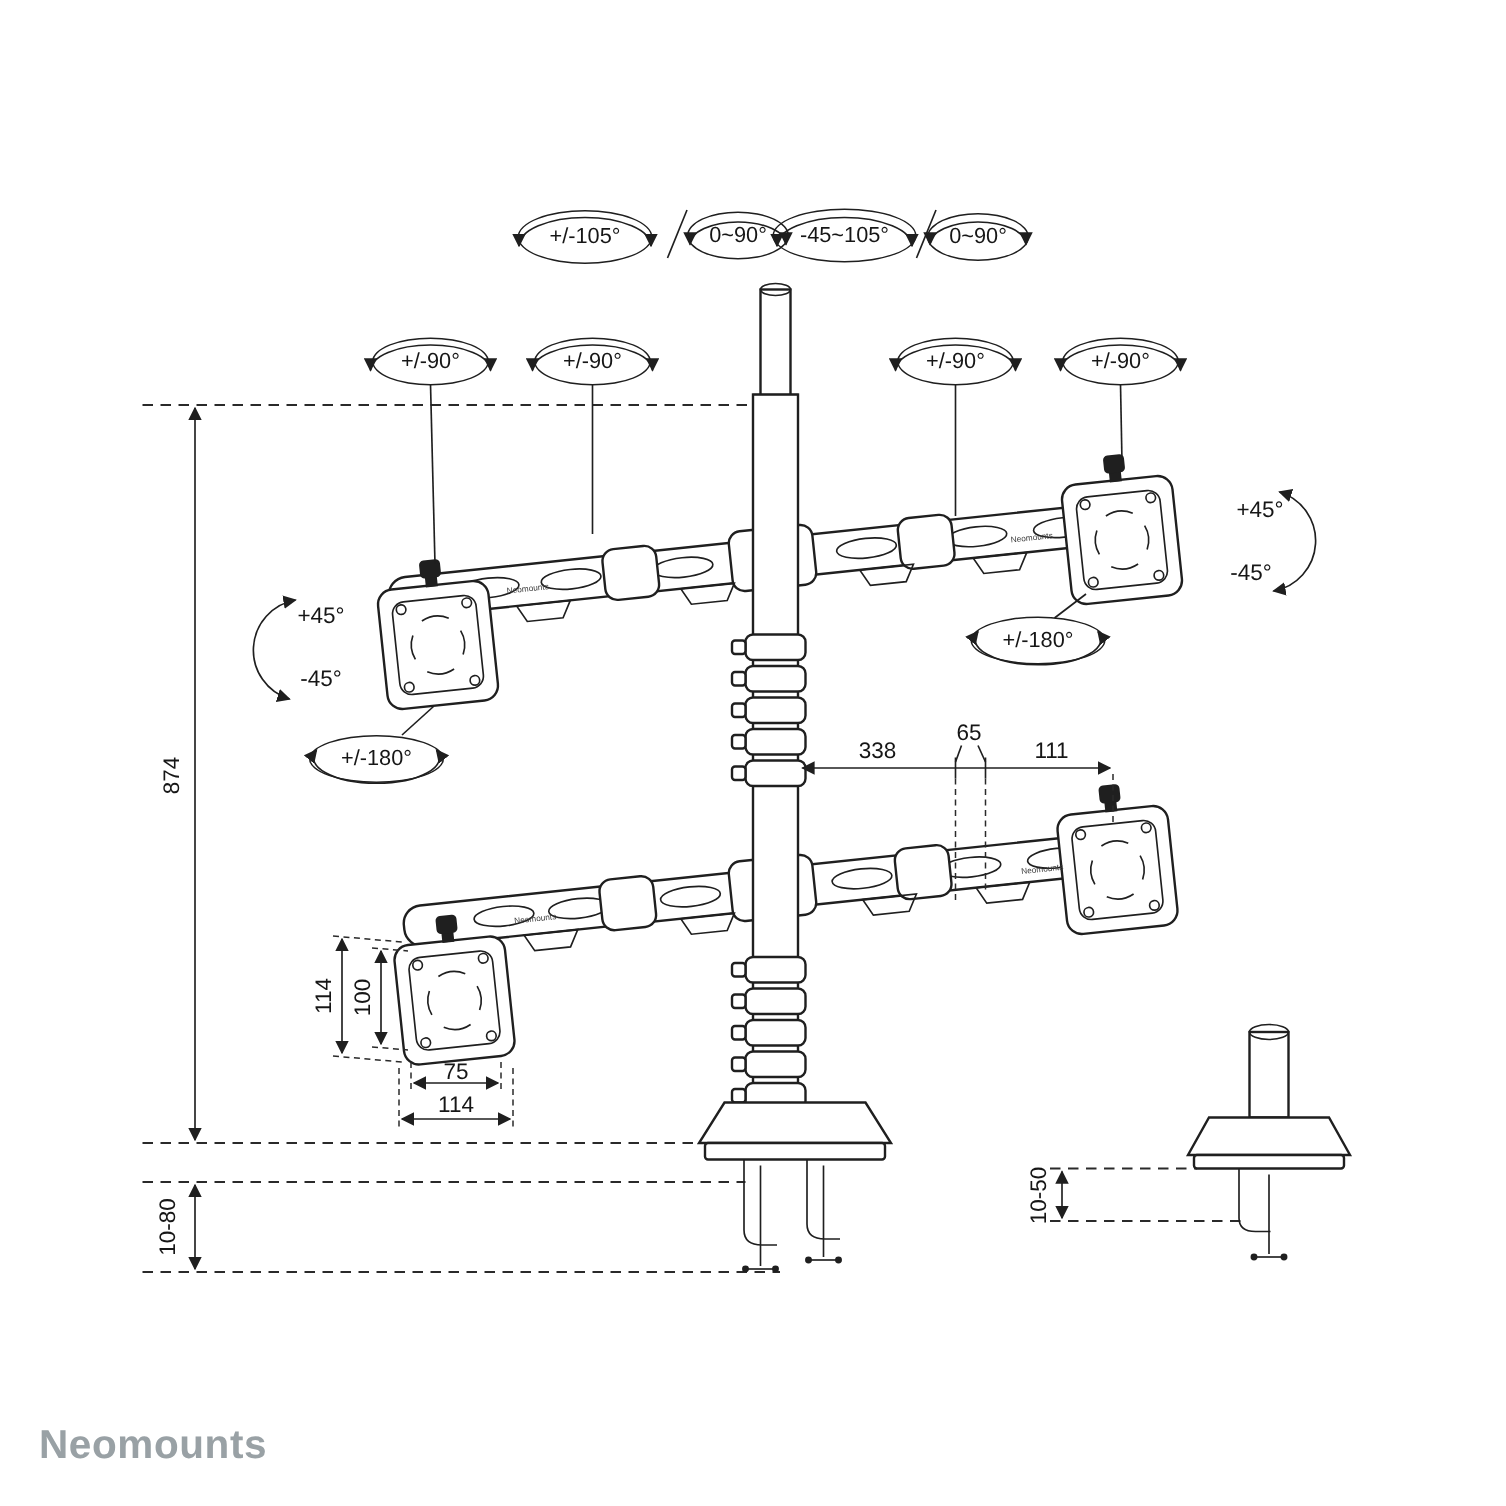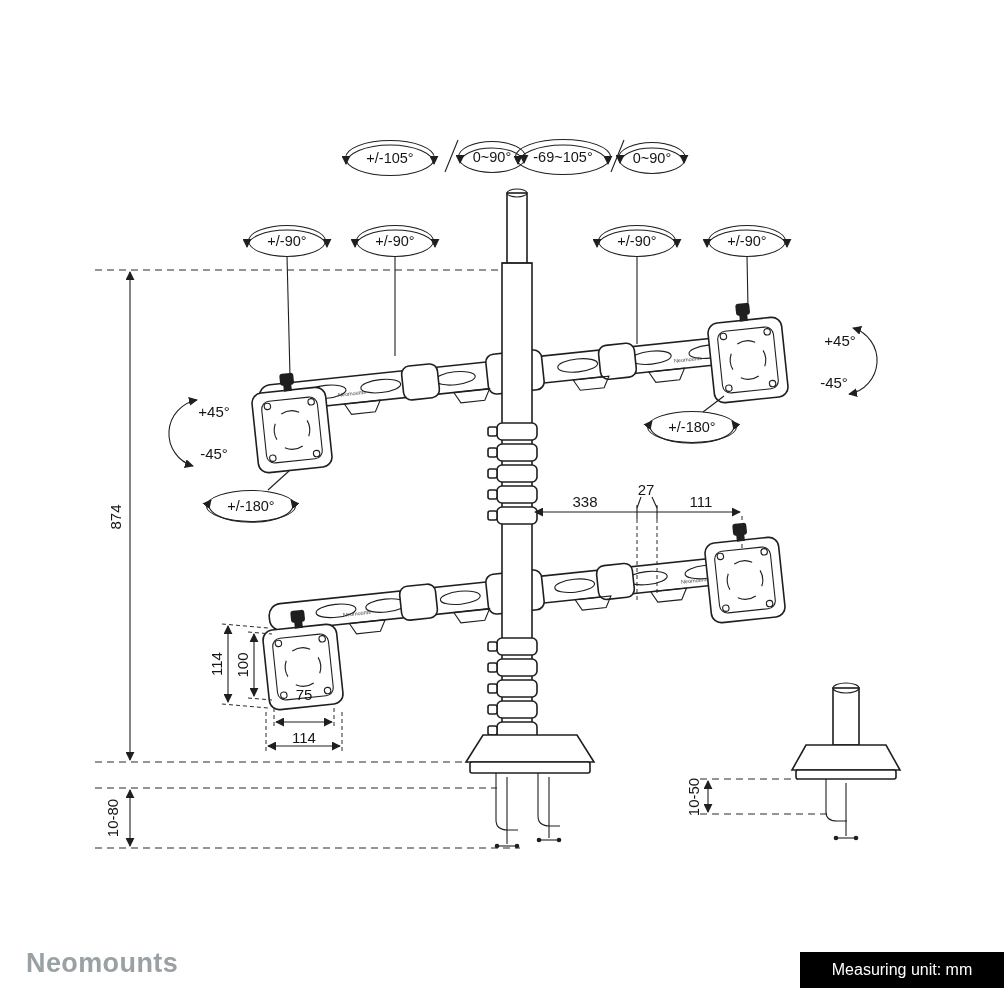--- a/index.html
+++ b/index.html
@@ -204,50 +204,47 @@
       <path class="thin" d="M707,247 A40,17 0 1 1 787,247" marker-start="url(#arw)" marker-end="url(#arw)"></path>
       <path class="thin" d="M211,500 A42,17 0 1 0 291,500" marker-start="url(#arw)" marker-end="url(#arw)"></path>
       <path class="thin" d="M652,421 A42,17 0 1 0 732,421" marker-start="url(#arw)" marker-end="url(#arw)"></path>
       <path class="thin" d="M853,328 A34,34 0 0 1 849,394" marker-start="url(#arw)" marker-end="url(#arw)"></path>
       <path class="thin" d="M197,400 A34,34 0 0 0 193,466" marker-start="url(#arw)" marker-end="url(#arw)"></path>
     </g>
   </svg>
 
   <div class="lbl oval" style="left:390px;top:158px;width:88px;height:34px;">+/-105°</div>
   <div class="lbl oval" style="left:492px;top:157px;width:66px;height:30px;">0~90°</div>
-  <div class="lbl oval" style="left:563px;top:157px;width:94px;height:34px;">-69~105°</div>
+  <div class="lbl oval" style="left:563px;top:157px;width:94px;height:34px;">-45~105°</div>
   <div class="lbl oval" style="left:652px;top:158px;width:66px;height:30px;">0~90°</div>
 
   <div class="lbl oval" style="left:287px;top:241px;width:76px;height:30px;">+/-90°</div>
   <div class="lbl oval" style="left:395px;top:241px;width:76px;height:30px;">+/-90°</div>
   <div class="lbl oval" style="left:637px;top:241px;width:76px;height:30px;">+/-90°</div>
   <div class="lbl oval" style="left:747px;top:241px;width:76px;height:30px;">+/-90°</div>
 
   <div class="lbl oval" style="left:251px;top:506px;width:88px;height:30px;">+/-180°</div>
   <div class="lbl oval" style="left:692px;top:427px;width:88px;height:30px;">+/-180°</div>
 
   <div class="lbl dim" style="left:840px;top:340px;">+45°</div>
   <div class="lbl dim" style="left:834px;top:382px;">-45°</div>
   <div class="lbl dim" style="left:214px;top:411px;">+45°</div>
   <div class="lbl dim" style="left:214px;top:453px;">-45°</div>
 
   <div class="lbl dim rot" style="left:115px;top:517px;">874</div>
   <div class="lbl dim rot" style="left:112px;top:818px;">10-80</div>
   <div class="lbl dim rot" style="left:693px;top:797px;">10-50</div>
   <div class="lbl dim" style="left:585px;top:501px;">338</div>
-  <div class="lbl dim" style="left:646px;top:489px;">27</div>
+  <div class="lbl dim" style="left:646px;top:489px;">65</div>
   <div class="lbl dim" style="left:701px;top:501px;">111</div>
   <div class="lbl dim rot" style="left:216px;top:664px;">114</div>
   <div class="lbl dim rot" style="left:242px;top:665px;">100</div>
-  <div class="lbl dim" style="left:304px;top:694px;">75</div>
+  <div class="lbl dim" style="left:304px;top:715px;">75</div>
   <div class="lbl dim" style="left:304px;top:737px;">114</div>
 
   <div class="lbl micro" style="left:352px;top:394px;">Neomounts</div>
   <div class="lbl micro" style="left:688px;top:360px;">Neomounts</div>
   <div class="lbl micro" style="left:357px;top:614px;">Neomounts</div>
   <div class="lbl micro" style="left:695px;top:581px;">Neomounts</div>
 
   <div class="brand">Neomounts</div>
-  <div class="unitbar">
-    <span>Measuring unit: mm</span>
-  </div>
 
 </div>
 
 </body></html>

